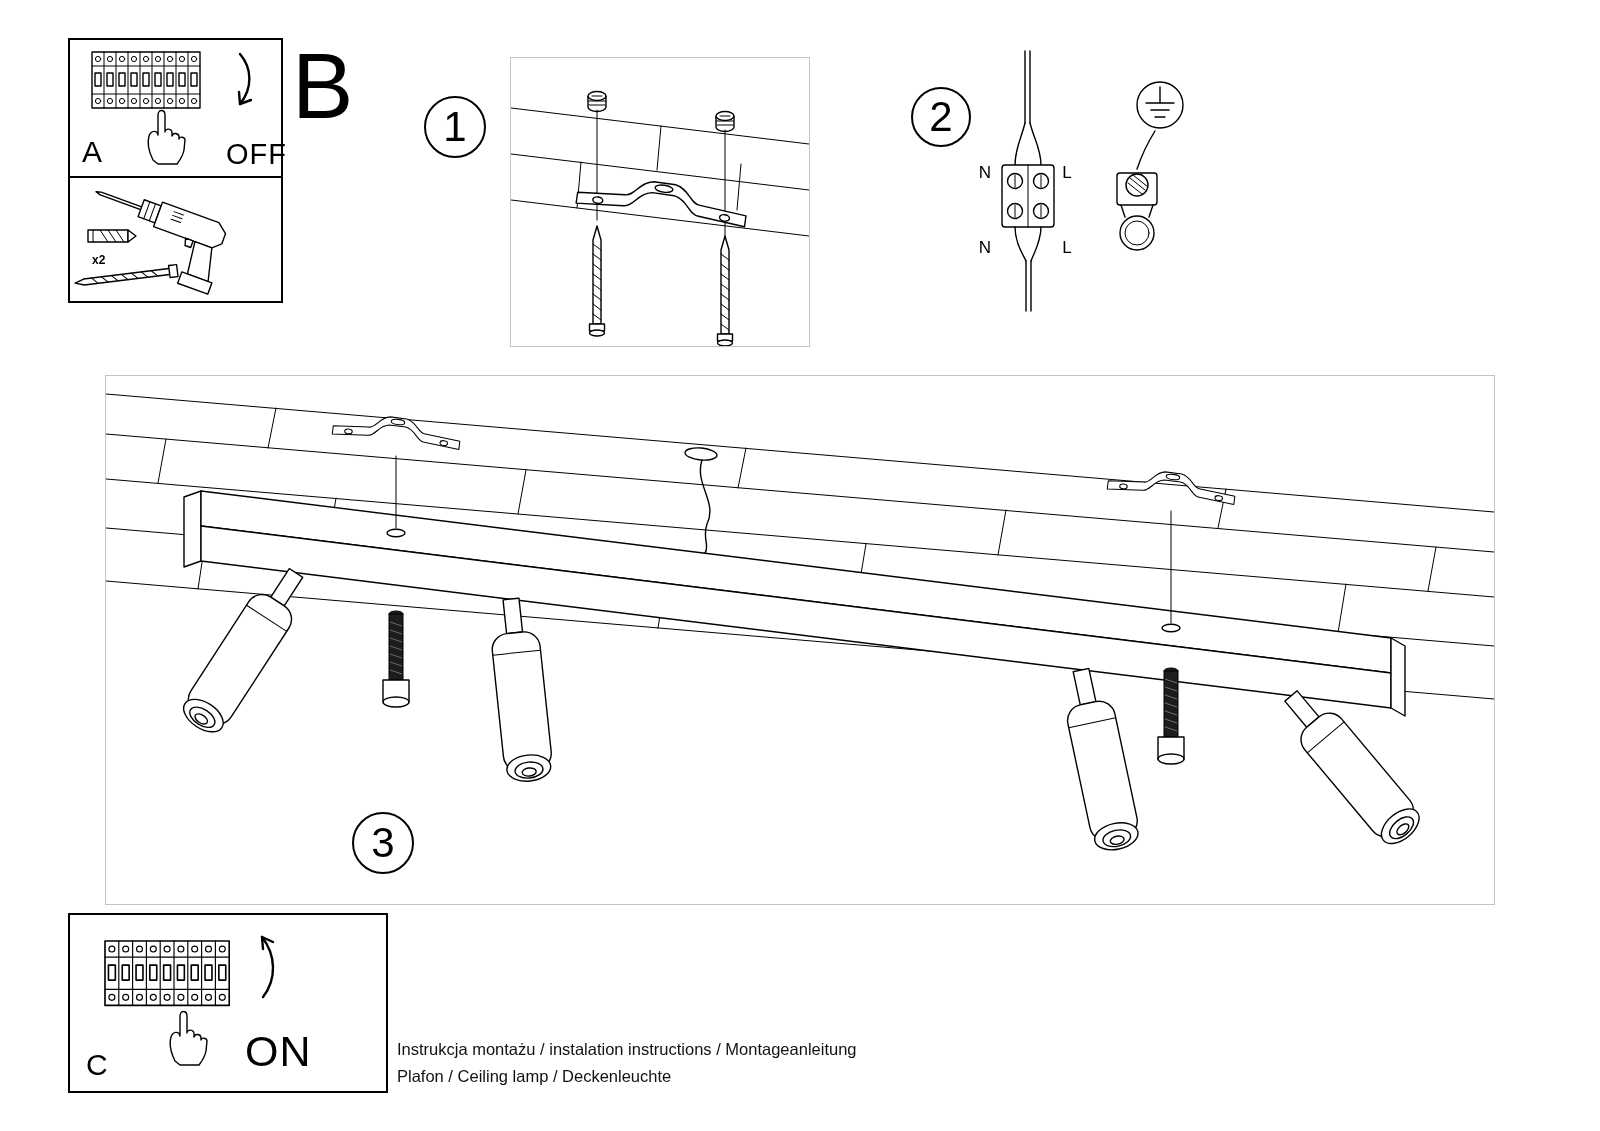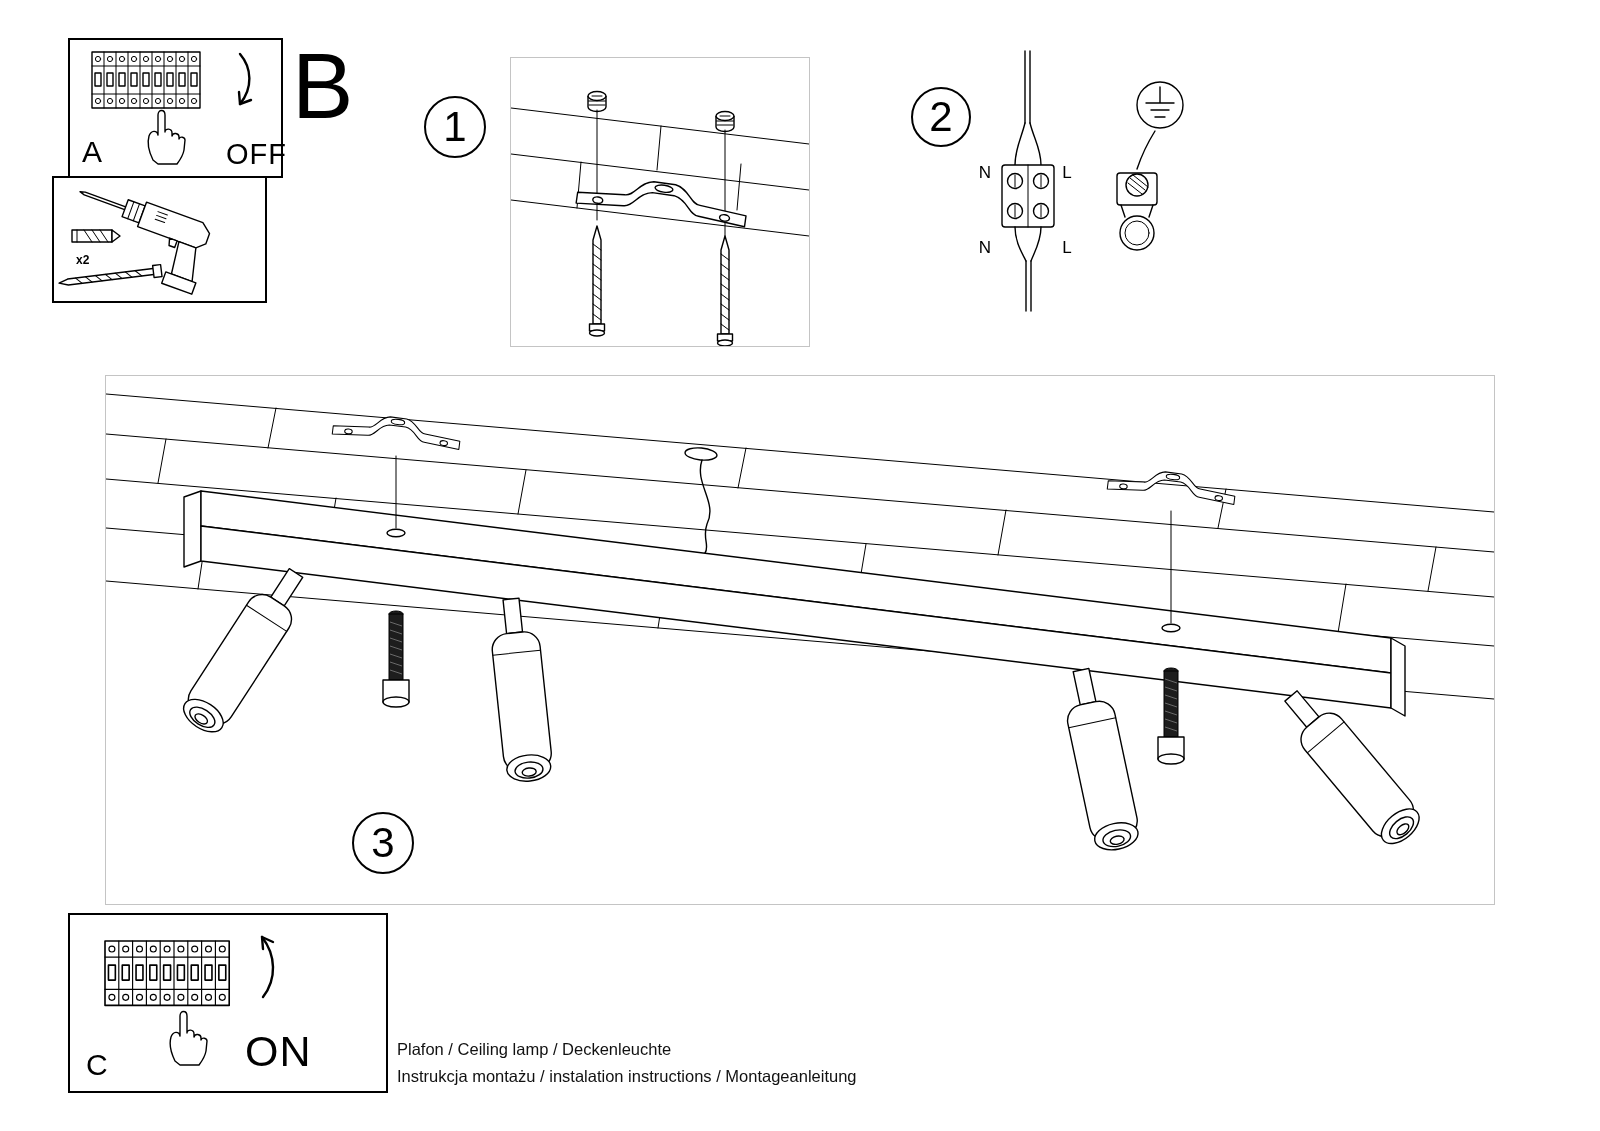--- a/index.html
+++ b/index.html
@@ -118,21 +118,21 @@
       <use href="#handUp" transform="translate(78,66)"></use>
       <g>
         <path class="ln thick" d="M170,14 C182,28 183,48 170,64"></path>
         <path class="ln thick" d="M170,64 L169,52 M170,64 L181,60"></path>
       </g>
     </svg>
     <div class="corner" style="left:12px;top:95px">A</div>
     <div class="state" style="left:156px;top:98px">OFF</div>
   </div>
 
-  <div class="box" style="left:52px;top:176px;width:215px;height:127px">
+  <div class="box" style="left:68px;top:176px;width:215px;height:127px">
     <svg width="210" height="122" viewBox="0 0 210 122">
       <g transform="translate(120,48) rotate(20)">
         <path class="ln" d="M-100,0 L-95,-1.5 L-52,-1.5 M-100,0 L-95,1.5 L-52,1.5"></path>
         <rect class="lnw" x="-52" y="-9" width="18" height="18"></rect>
         <path class="ln thin" d="M-46,-9 V9 M-40,-9 V9"></path>
         <path class="lnw" d="M-34,-13 L26,-13 L36,-5 L36,6 L28,13 L-34,13 Z"></path>
         <path class="ln thin" d="M-20,-8 L-10,-8 M-20,-4 L-10,-4 M-20,0 L-10,0"></path>
         <path class="lnw" d="M0,13 L8,13 L8,20 L2,20 Z"></path>
         <path class="lnw" d="M10,13 L28,13 L36,46 L14,46 Z"></path>
         <rect class="lnw" x="8" y="46" width="32" height="12"></rect>
@@ -247,17 +247,17 @@
       <g>
         <path class="ln thick" d="M193,82 C207,64 206,40 192,22"></path>
         <path class="ln thick" d="M192,22 L193,34 M192,22 L203,27"></path>
       </g>
     </svg>
     <div class="corner" style="left:16px;top:133px">C</div>
     <div class="state" style="left:175px;top:112px;font-size:43px">ON</div>
   </div>
 
   <div class="footer">
+    <div>Instrukcja montażu / instalation instructions / Montageanleitung</div>
     <div>Plafon / Ceiling lamp / Deckenleuchte</div>
-    <div>Instrukcja montażu / instalation instructions / Montageanleitung</div>
   </div>
 
 </div>
 
 </body></html>

